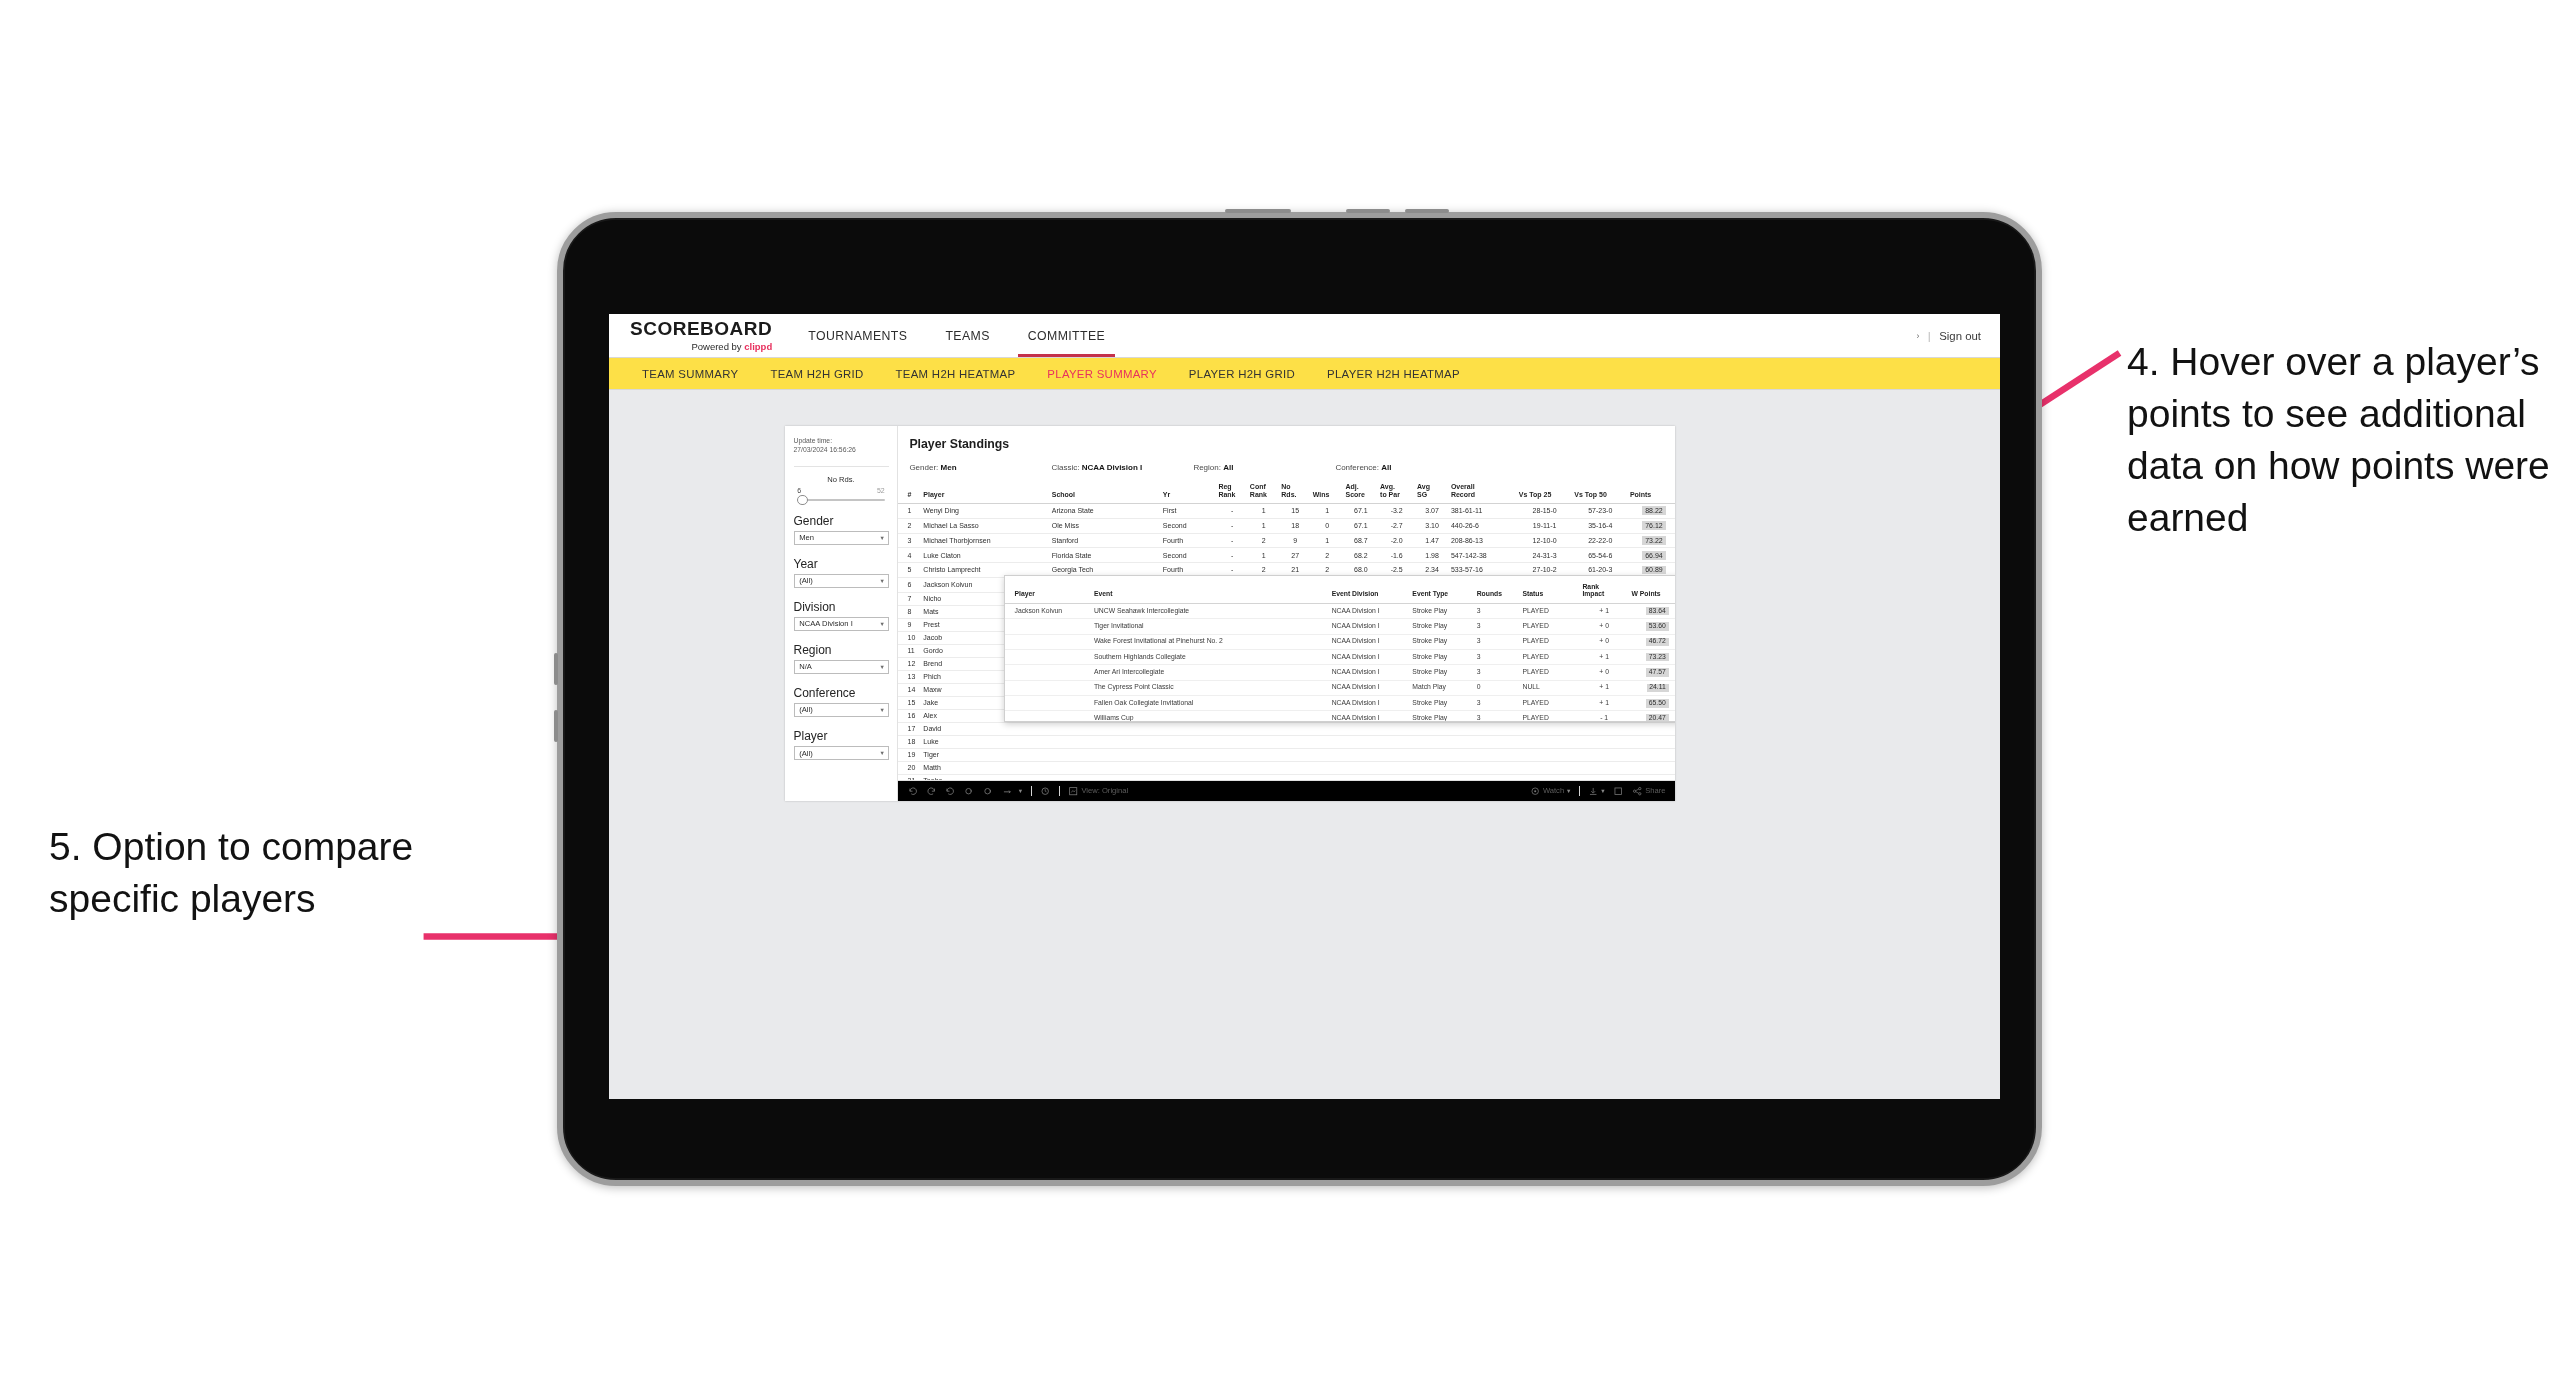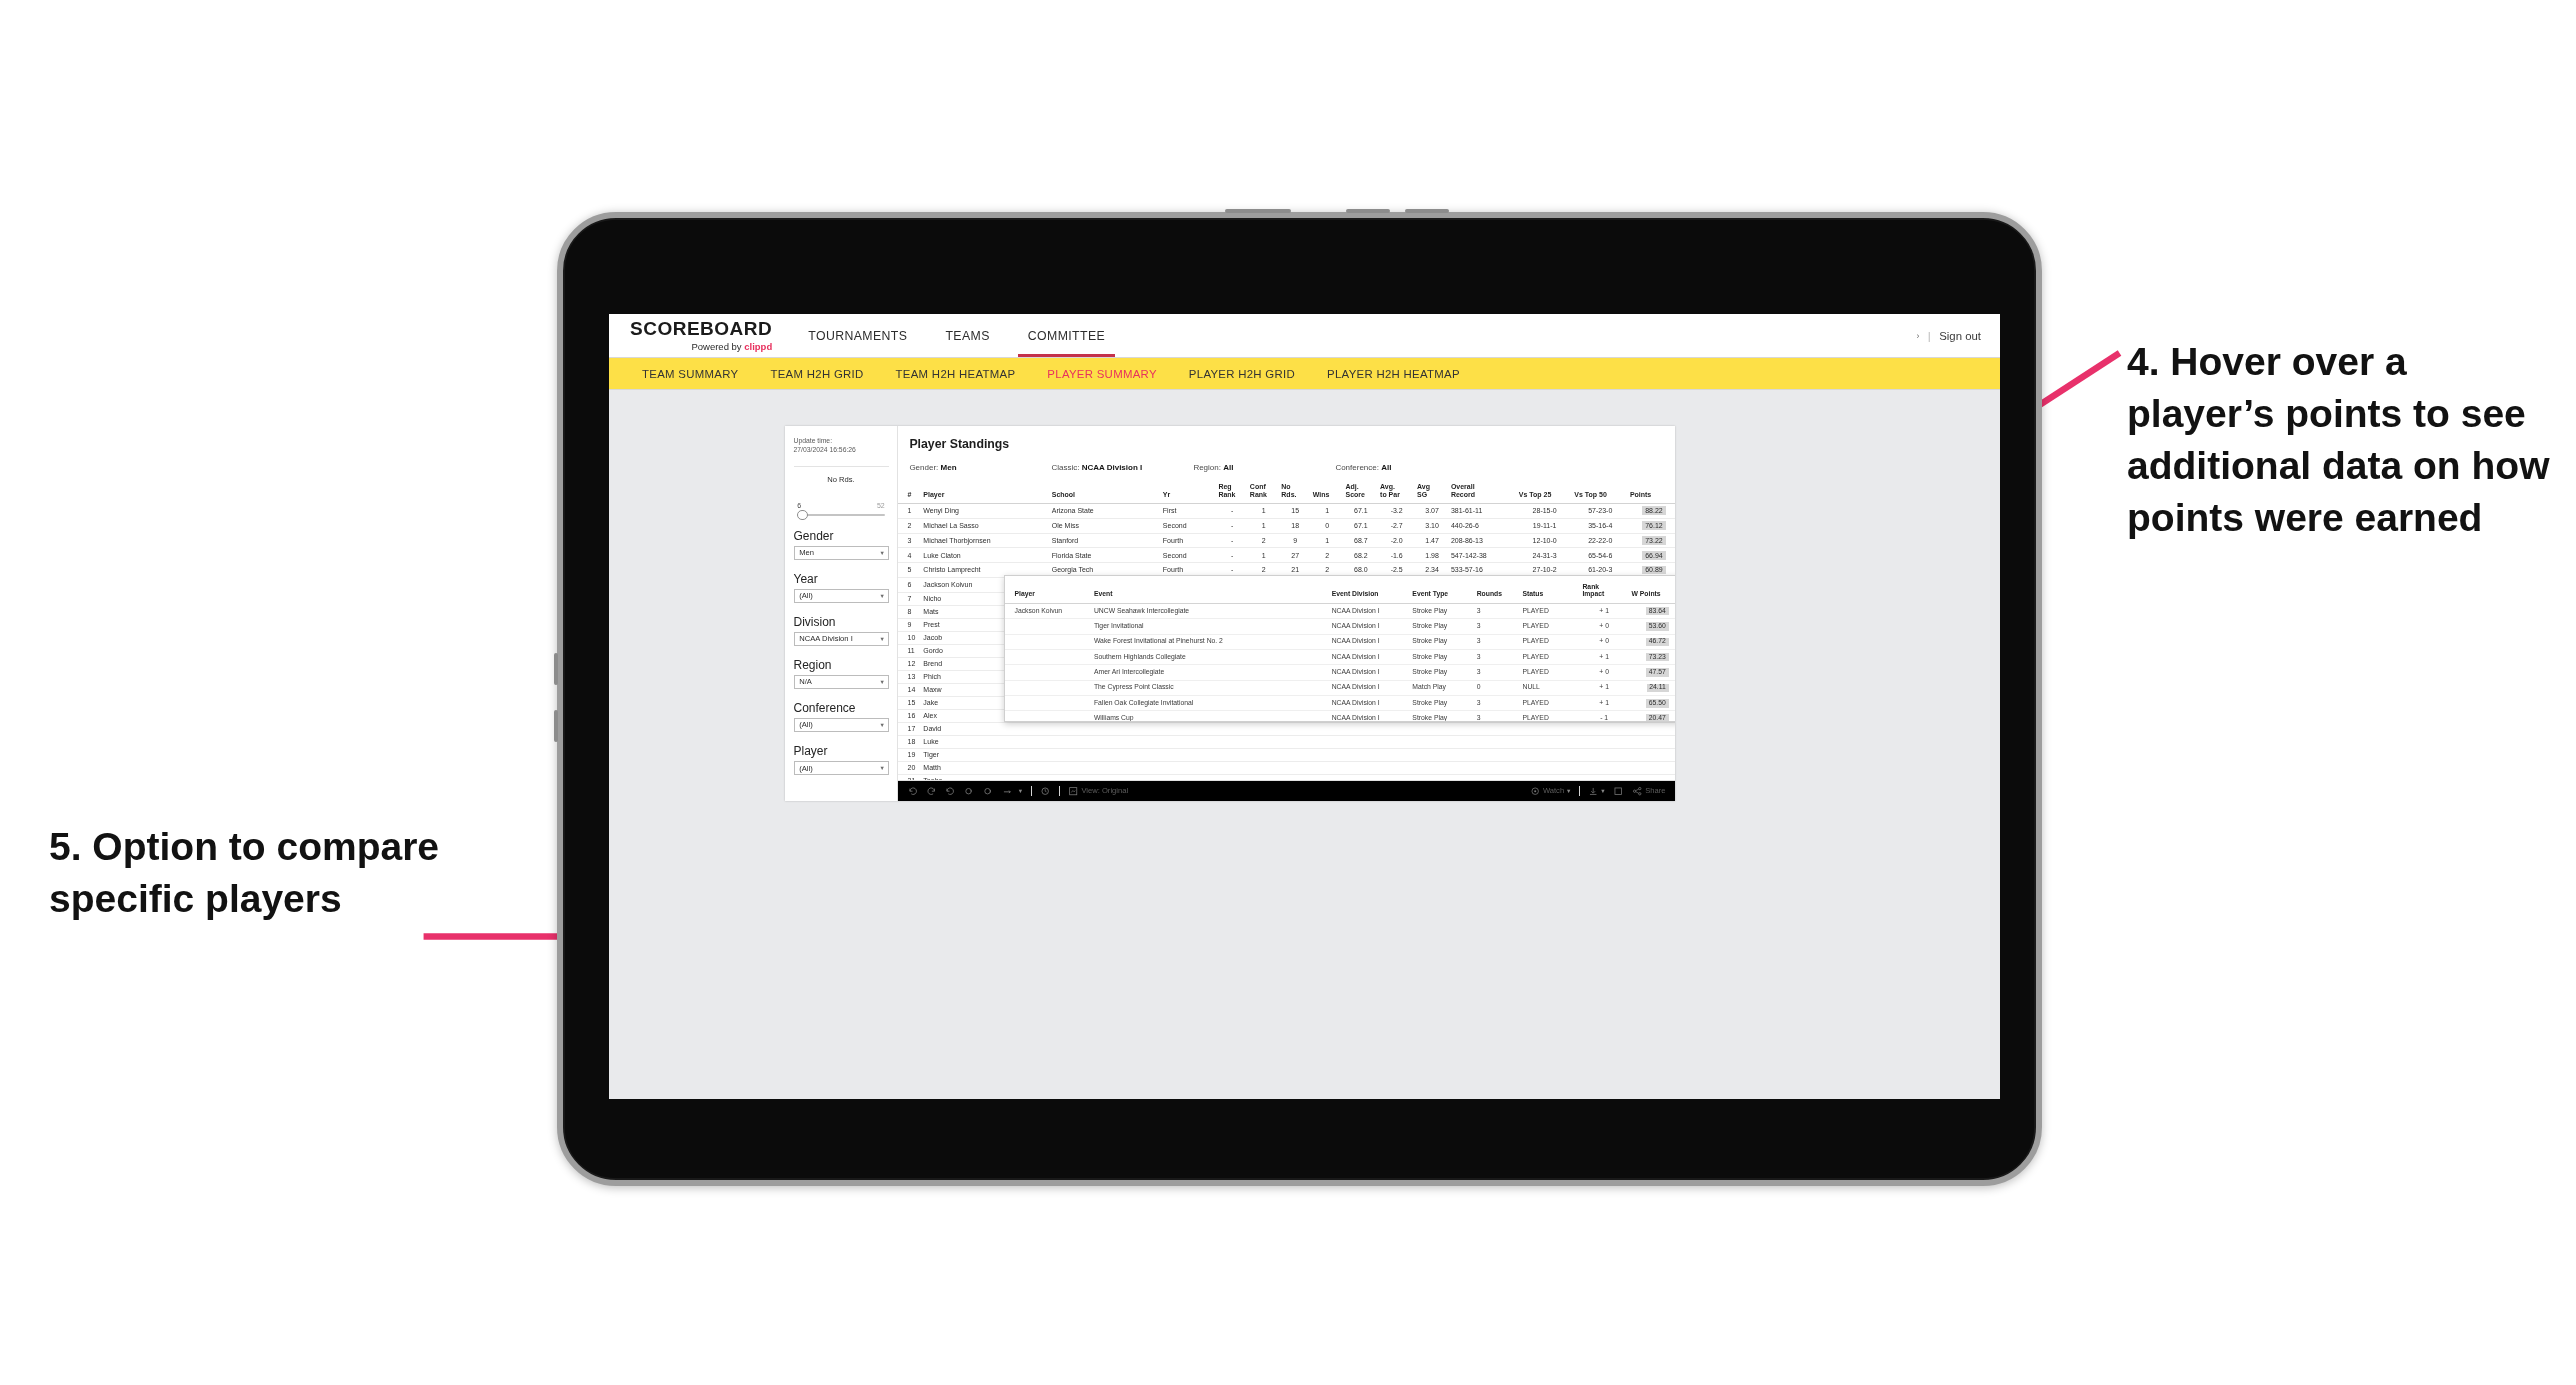--- a/index.html
+++ b/index.html
@@ -11,21 +11,21 @@
   }
   #stage { position: relative; width: 2576px; height: 1386px; background: #fff; }
 
   
   .annot {
     position: absolute;
     font-family: "Liberation Sans", sans-serif;
     font-size: 39px;
     line-height: 1.33;
     color: #121212;
-    font-weight: 700;
+    font-weight: 400;
   }
   #annot-right { left: 2127px; top: 336px; width: 435px; }
   #annot-left  { left: 49px;  top: 821px; width: 397px; }
 
   .arrow-svg { position: absolute; pointer-events: none; }
 
   
   #tablet {
     position: absolute;
     left: 557px; top: 212px;
@@ -115,21 +115,21 @@
   }
 
   
   #filters {
     width: 113px; flex: 0 0 113px; background:#fff;
     border-right: 0.9px solid #e2e2e2;
     padding: 9.5px 8.5px 0 8.5px;
   }
   .update-time { font-size: 6.8px; color:#5a5a5a; line-height: 1.45; }
   .filters-hr { height:0.9px; background:#e3e3e3; margin: 10.4px 0 8.5px 0; }
-  .slider-label { font-size: 7.6px; color:#2c2c2c; text-align:center; font-weight:400; margin-bottom: 18px; }
+  .slider-label { font-size: 7.6px; color:#2c2c2c; text-align:center; font-weight:400; margin-bottom: 3px; }
   .slider-nums { display:flex; justify-content:space-between; font-size:7px; color:#444; padding:0 3.8px; }
   .slider-nums .max { color:#9b9b9b; }
   .slider-track { position:relative; height:2.8px; background:#c4c4c4; border-radius:1.9px; margin:4.7px 3.8px 0 3.8px; }
   .slider-knob {
     position:absolute; left:0; top:-3.8px; width:10.4px; height:10.4px;
     background:#fff; border:1.3px solid #8e8e8e; border-radius:50%;
   }
   .fgroup { margin-top: 12.3px; }
   .fgroup-label { font-size: 12px; color:#242424; margin-bottom:2.8px; }
   .fselect {

